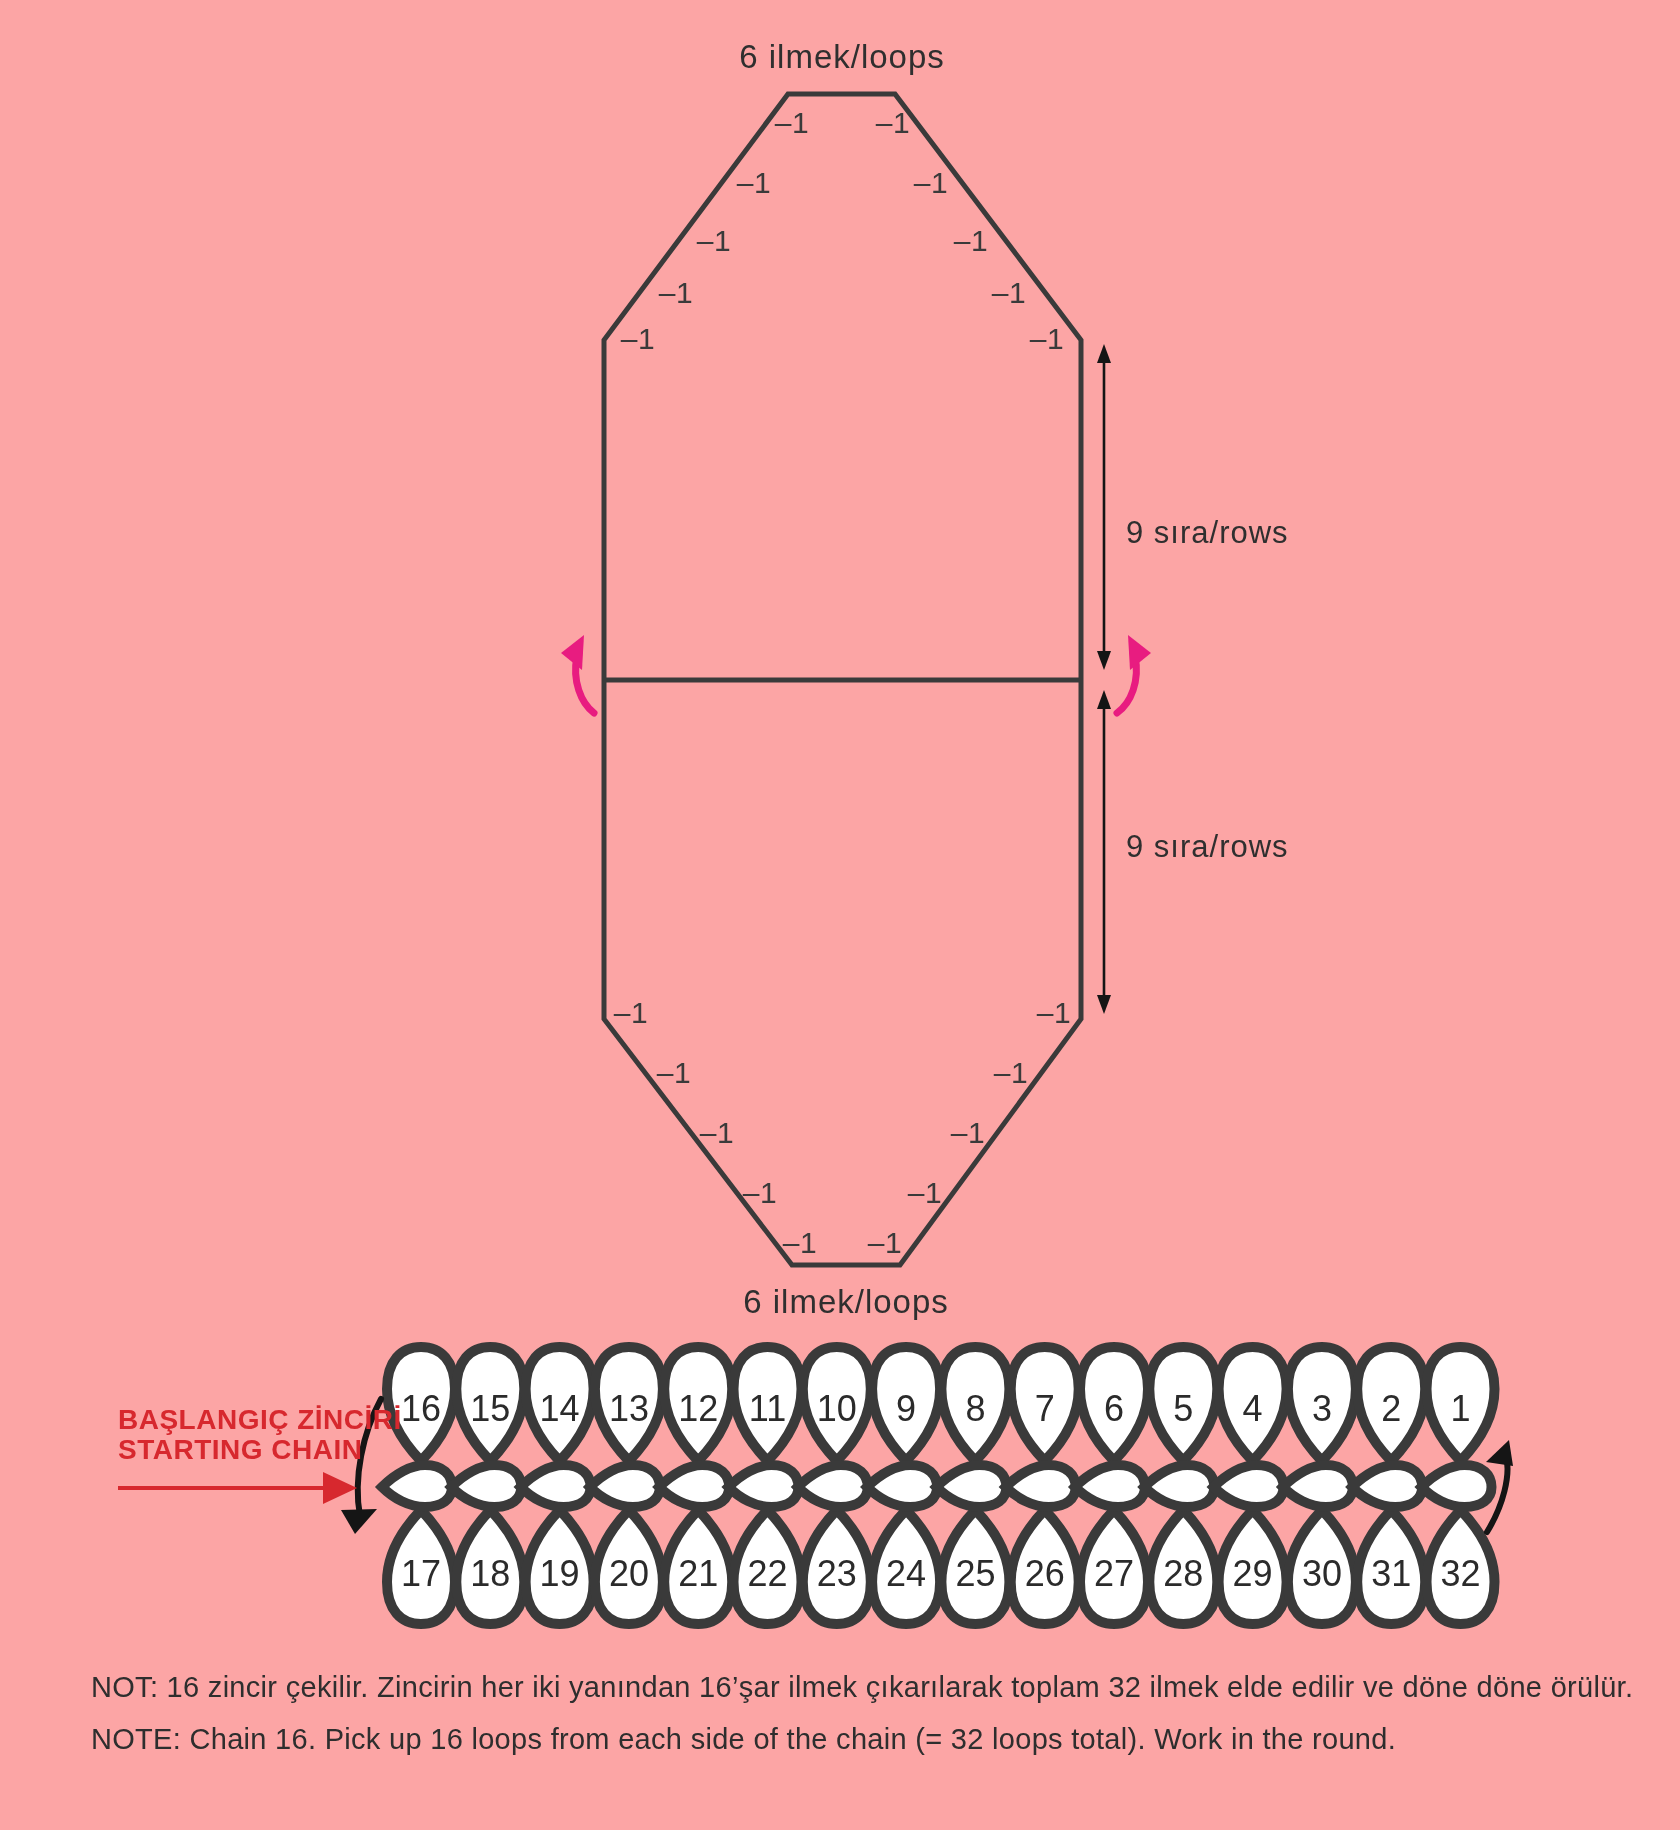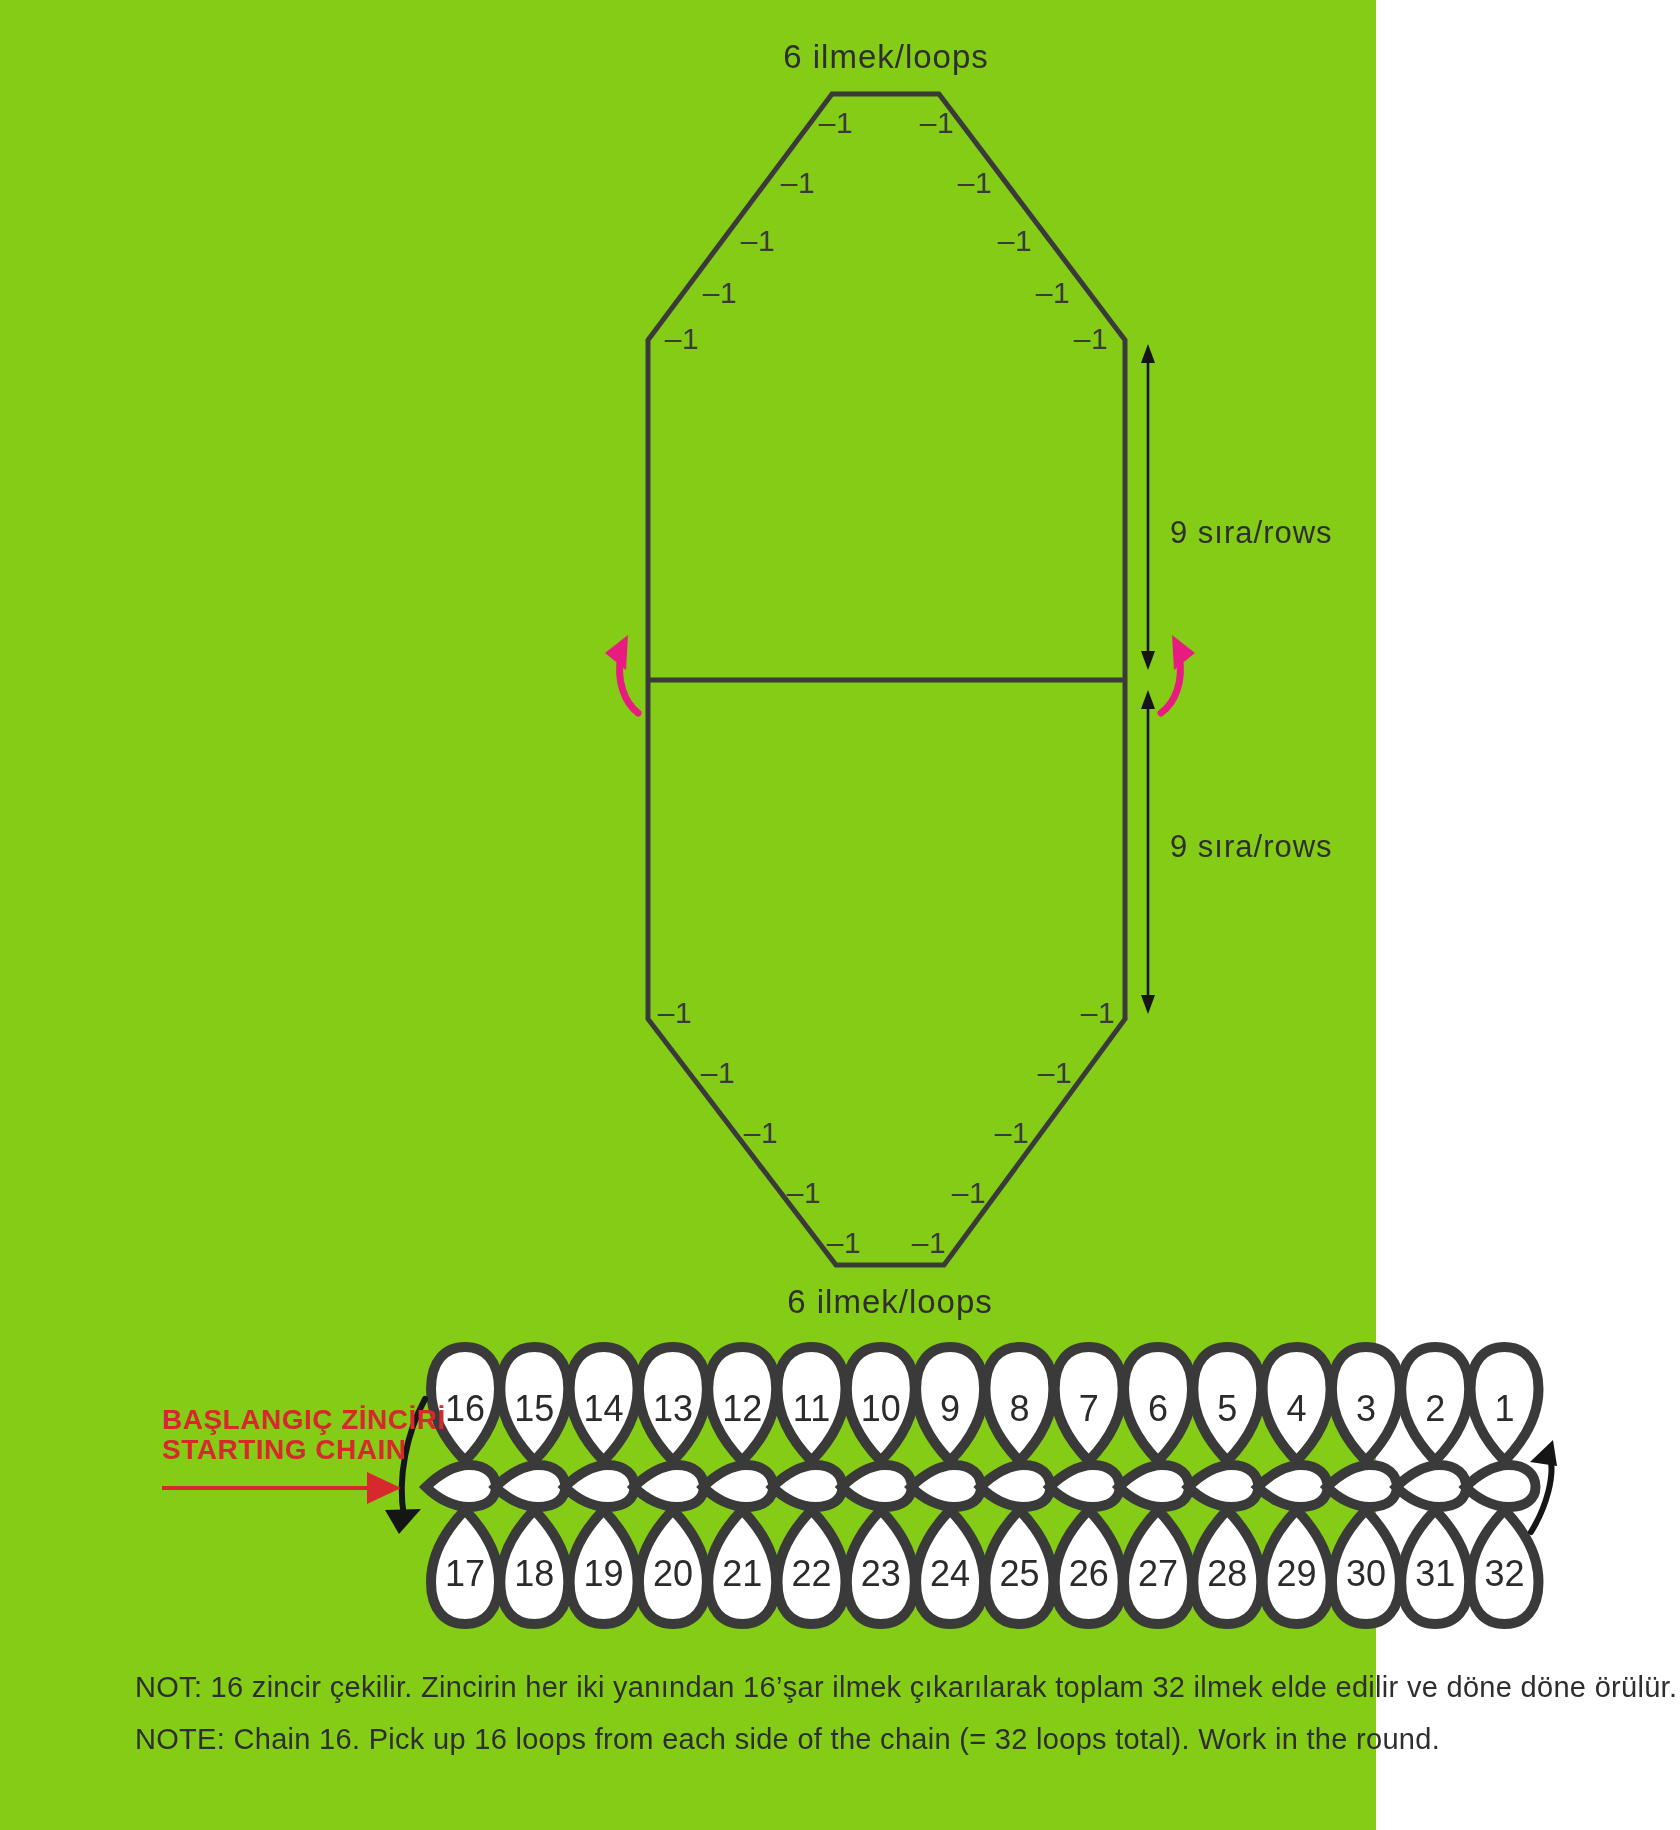--- a/index.html
+++ b/index.html
@@ -1,22 +1,21 @@
 <!DOCTYPE html>
 <html><head>
 <meta charset="utf-8">
 <style>
   html, body { margin: 0; padding: 0; background: #ffffff; }
   .canvas {
     position: relative;
-    width: 1332px;
+    width: 1680px;
     height: 1830px;
-    background: #84cc16;
+    background: #fca5a5;
     font-family: "Liberation Sans", sans-serif;
-    padding-left: 44px;
   }
   svg text {
     font-family: "Liberation Sans", sans-serif;
     fill: #2f2f2f;
   }
   .dia-label { font-size: 33px; letter-spacing: 1px; }
   .dec-label { font-size: 30px; letter-spacing: 0.5px; fill: #3a3a3a; }
   .rows-label { font-size: 31px; letter-spacing: 1px; }
   .loop-num { font-size: 36px; fill: #2b2b2b; }
   .red-label { font-size: 28px; font-weight: bold; letter-spacing: 0.5px; }

